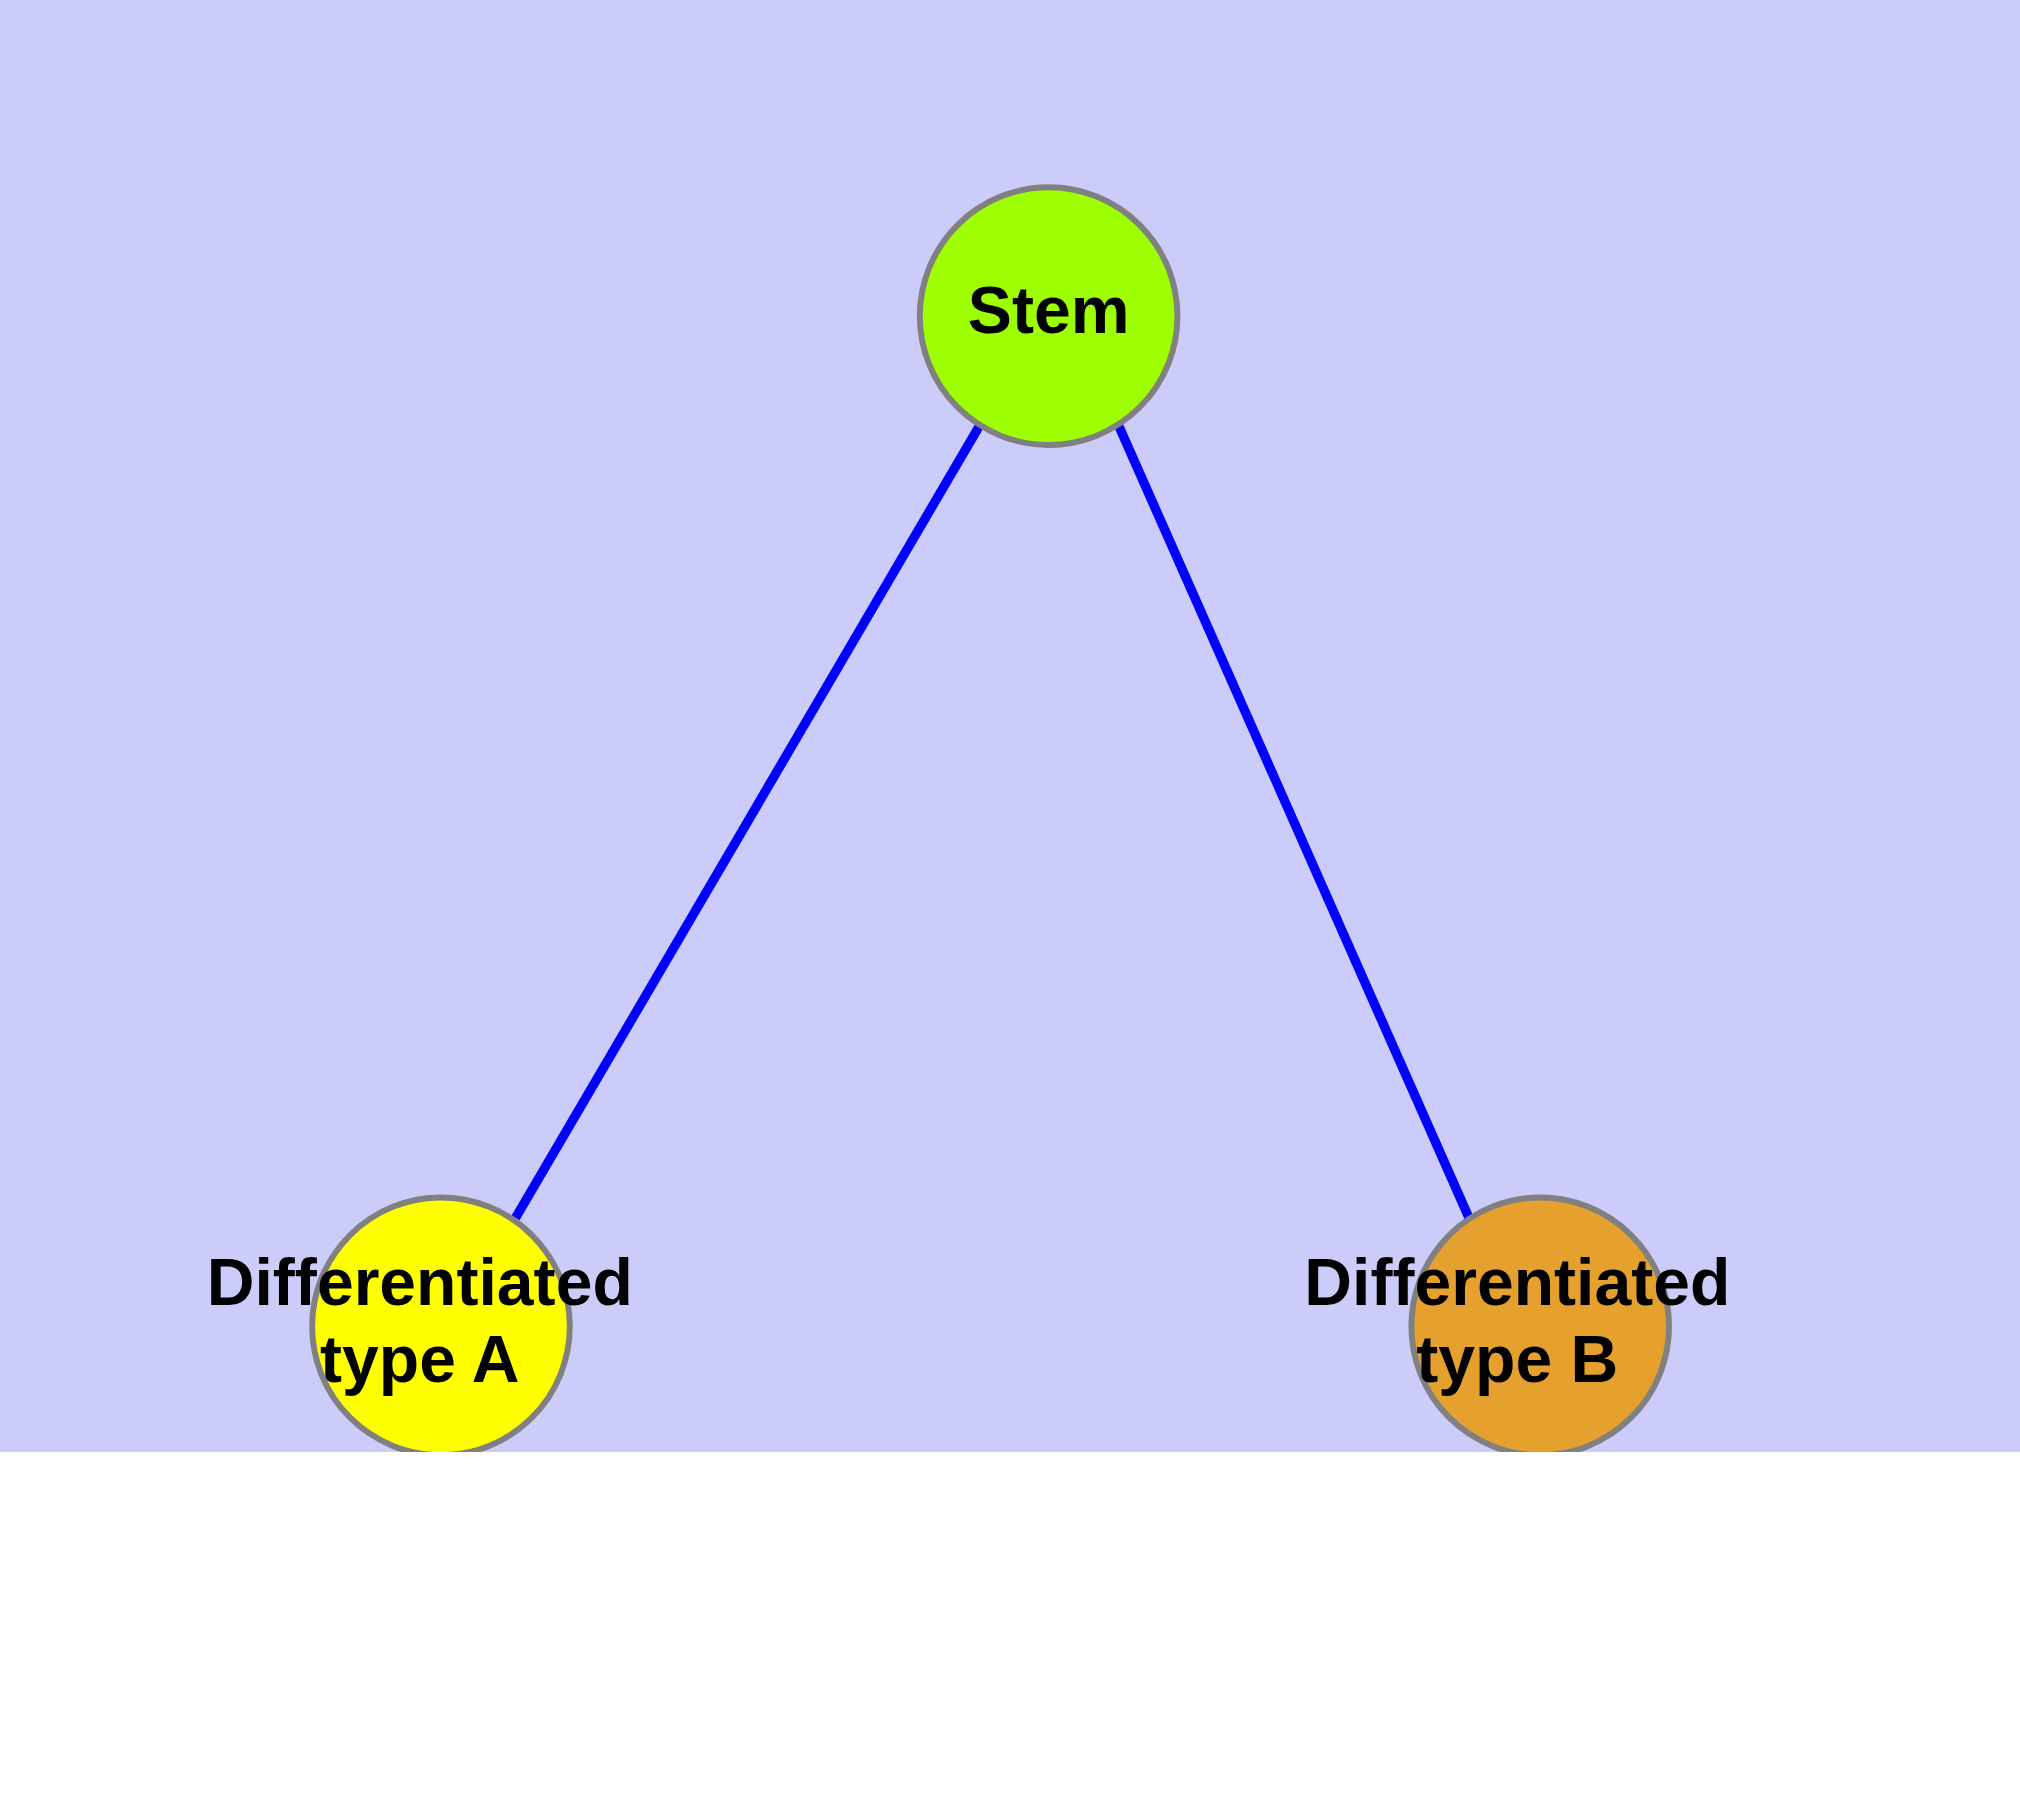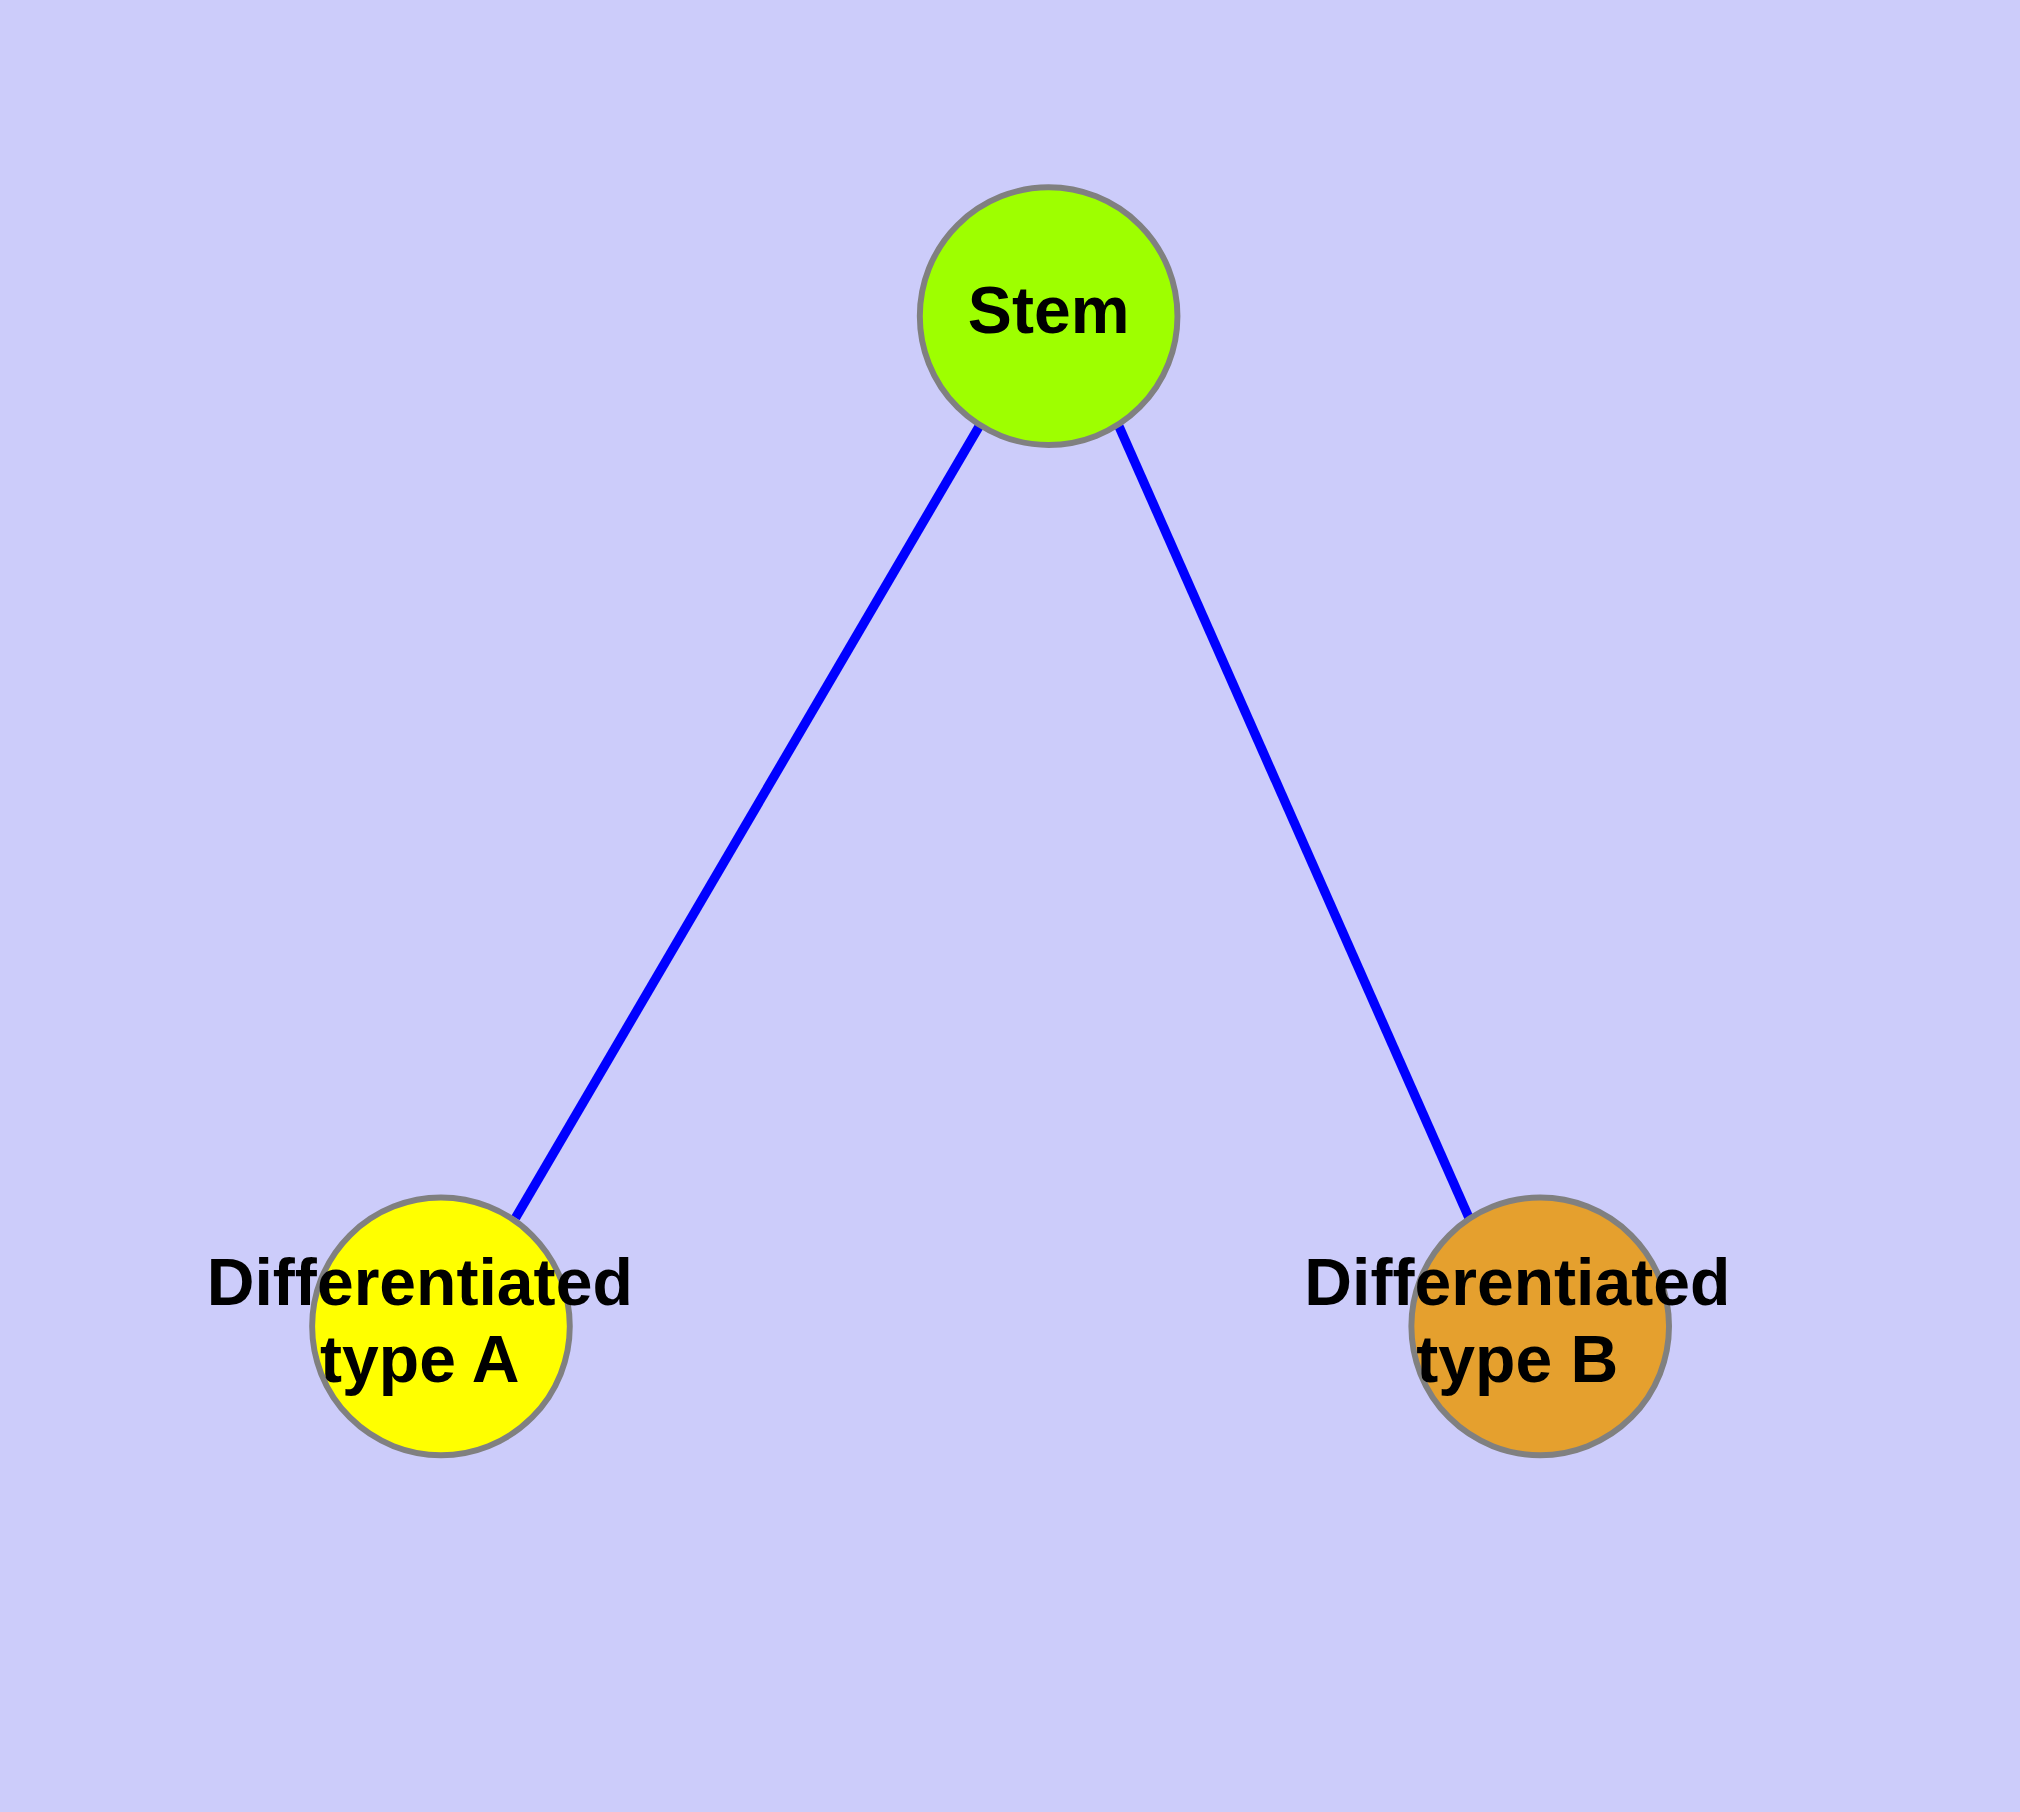--- a/index.html
+++ b/index.html
@@ -34,21 +34,21 @@
     fill: #000000;
     font-family: "Liberation Sans", "DejaVu Sans", sans-serif;
     dominant-baseline: middle;
     text-anchor: middle;
     white-space: pre;
   }
 </style>
 </head>
 <body>
 
-<div id="canvas" style="width: 2021px; height: 1812px; text-align: right;">
+<div id="canvas" style="width: 2021px; height: 1452px; text-align: right;">
 
   <div id="bg-rect" style="background: rgb(204, 204, 250);"></div>
 
   <svg id="graph-svg" viewBox="0 0 2384 2138" xmlns="http://www.w3.org/2000/svg" style="width: 2021px; height: 1812px;">
 
     <g id="edges-group">
         <line x1="1155" y1="503" x2="608" y2="1437" stroke="#0000ff" stroke-width="11" stroke-linecap="butt"></line>
         <line x1="1320" y1="503" x2="1733" y2="1437" stroke="#0000ff" stroke-width="11" stroke-linecap="butt"></line>
       </g>
     <g id="nodes-group">

